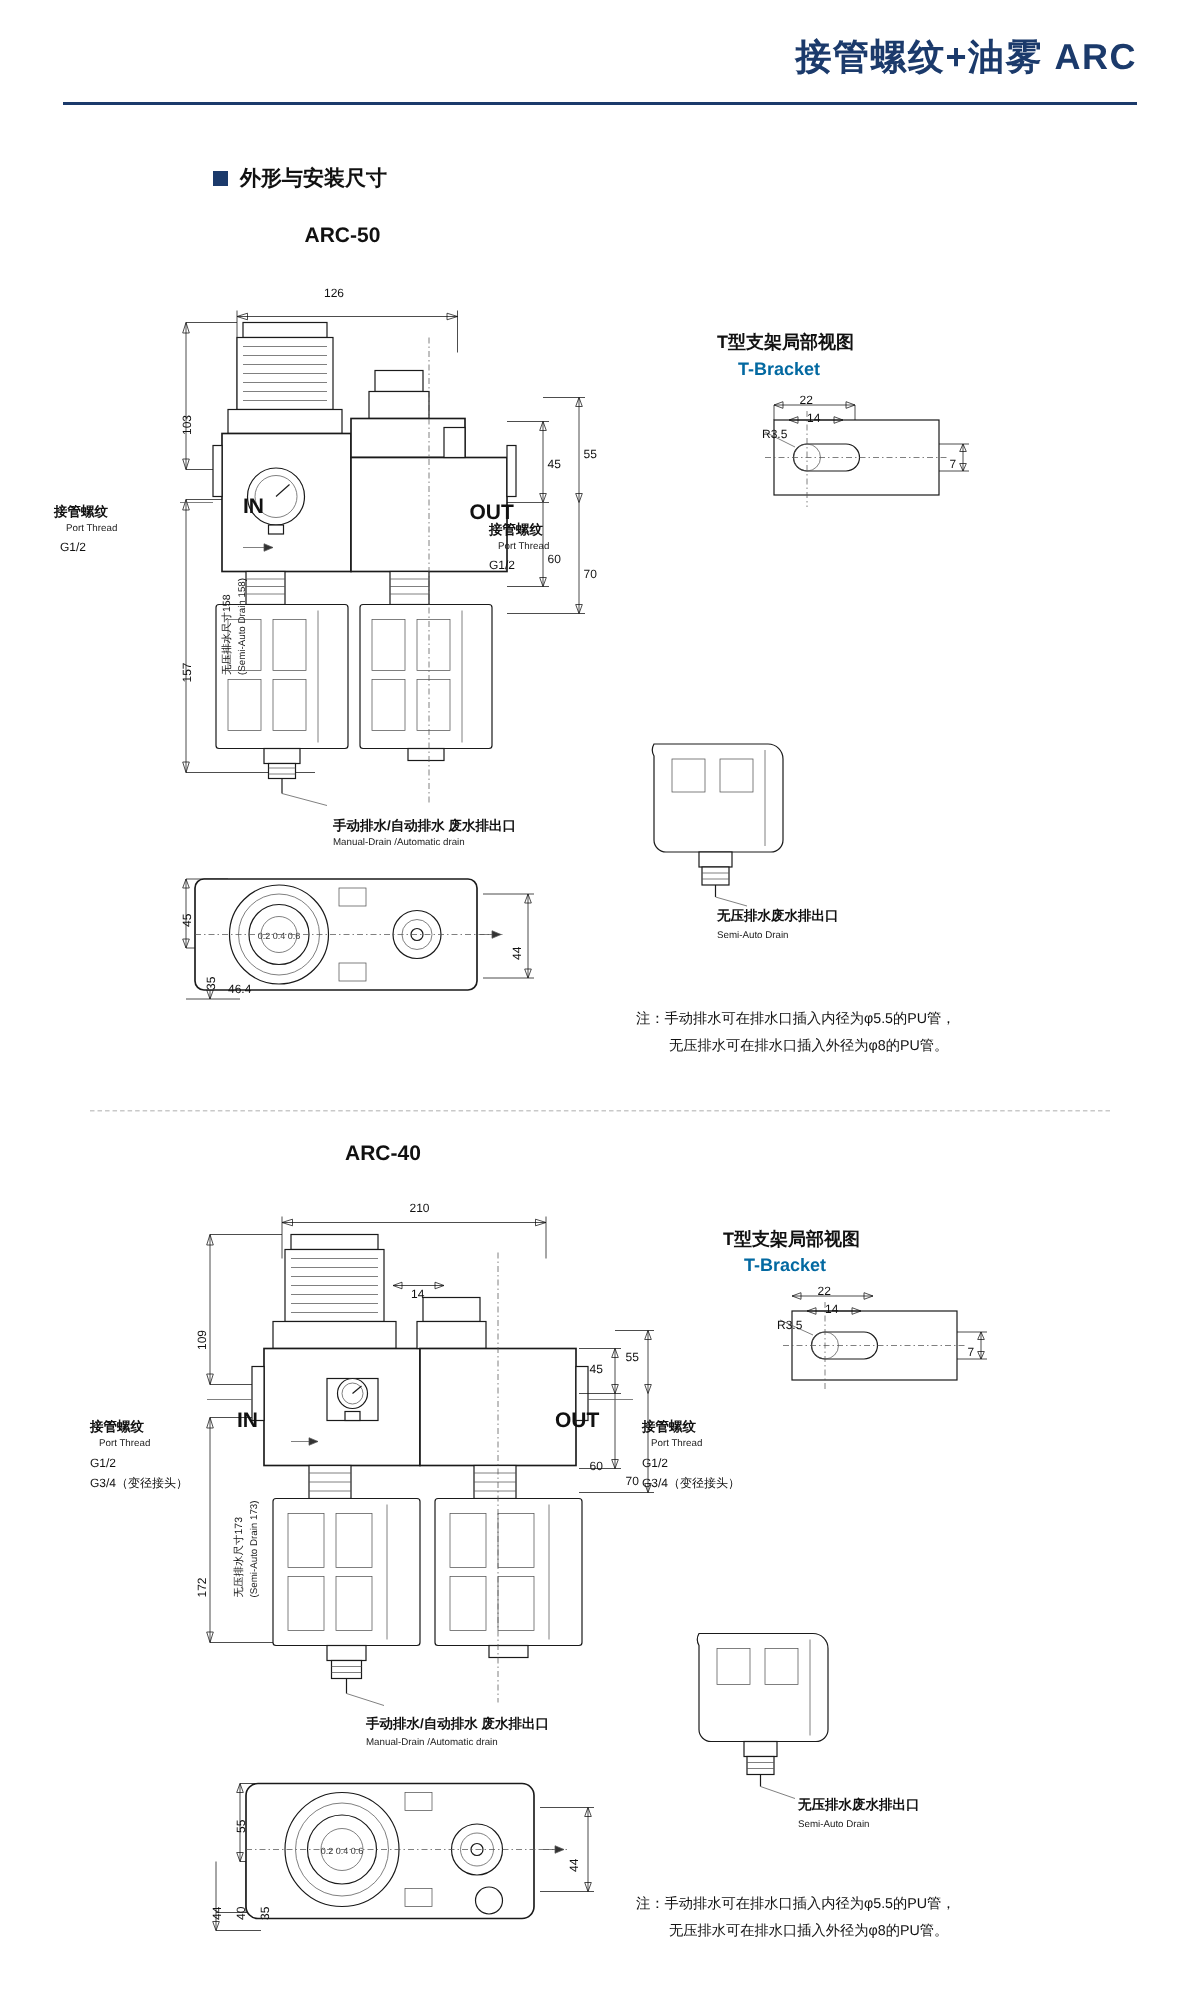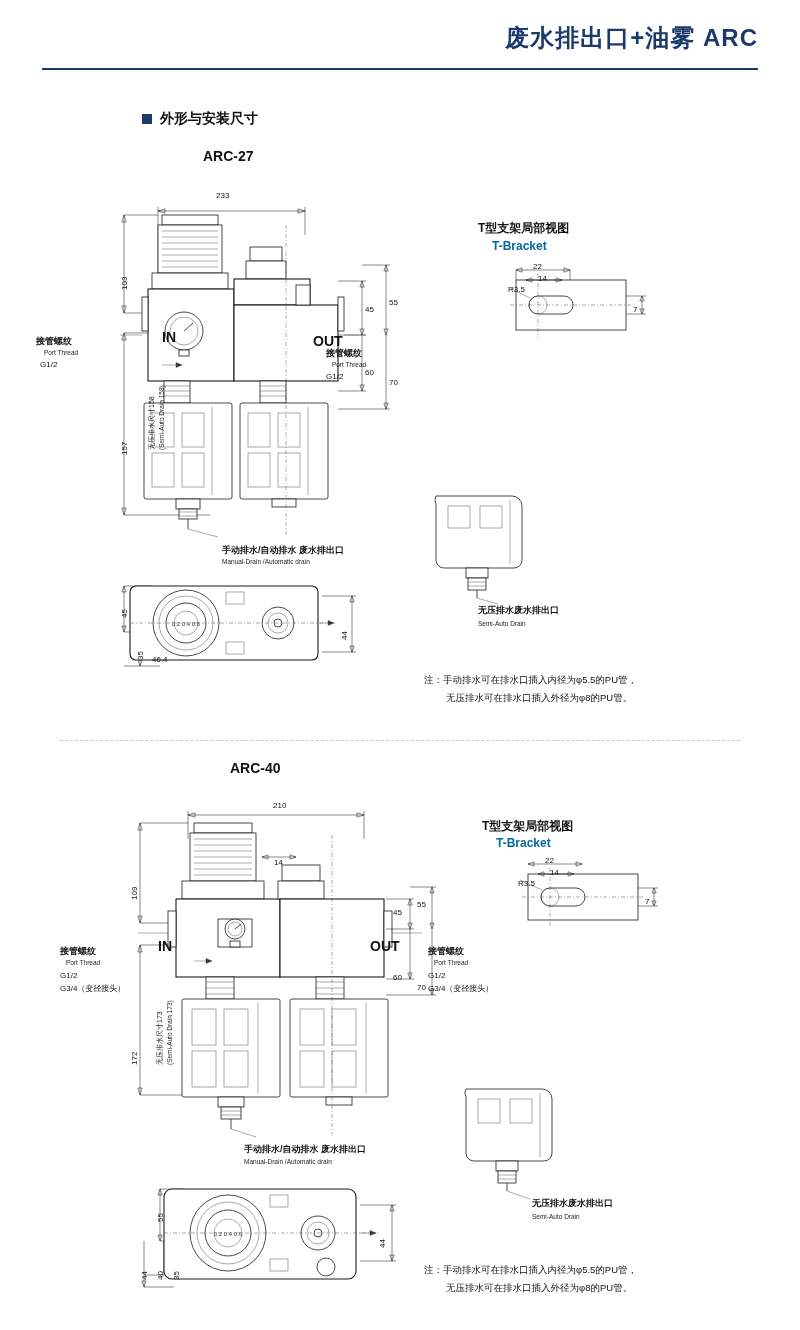--- a/index.html
+++ b/index.html
@@ -135,30 +135,30 @@
   .dash { stroke: #555; stroke-width: 0.5; fill: none; stroke-dasharray: 4 2 1 2; }
   .dim-l { stroke: #111; stroke-width: 0.5; fill: none; }
   .fillw { fill: #ffffff; }
 </style>
 </head>
 <body>
 
 <div class="page">
 
   <div class="header">
-    <div class="header-title">废水排出口+油雾 ARC</div>
+    <div class="header-title">接管螺纹+油雾 ARC</div>
     <div class="header-rule"></div>
   </div>
 
   <div class="sec-head">
     <span class="bullet"></span>
     <span class="txt">外形与安装尺寸</span>
   </div>
 
-  <div class="model-title" id="model-63">ARC-27</div>
+  <div class="model-title" id="model-63">ARC-50</div>
 
   <div class="drawing" style="left:100px; top:185px;">
     <svg width="330" height="520" viewBox="0 0 330 520">
 
       <g>
         <line class="dim-l" x1="58" y1="22" x2="58" y2="105"></line>
         <line class="dim-l" x1="205" y1="22" x2="205" y2="50"></line>
         <line class="dim-l" x1="58" y1="26" x2="205" y2="26"></line>
         <path class="dim-l" d="M58 26 l7 -2.2 v4.4 z" fill="#111"></path>
         <path class="dim-l" d="M205 26 l-7 -2.2 v4.4 z" fill="#111"></path>
@@ -285,21 +285,21 @@
 
   <div class="dt cn" style="left:36px; top:336px;">接管螺纹</div>
   <div class="dt sm" style="left:44px; top:349px;">Port Thread</div>
   <div class="dt" style="left:40px; top:360px;">G1/2</div>
   <div class="dt b" style="left:162px; top:329px;">IN</div>
   <div class="dt b" style="left:313px; top:333px;">OUT</div>
   <div class="dt cn" style="left:326px; top:348px;">接管螺纹</div>
   <div class="dt sm" style="left:332px; top:361px;">Port Thread</div>
   <div class="dt" style="left:326px; top:372px;">G1/2</div>
 
-  <div class="dt dim" style="left:216px; top:191px;">233</div>
+  <div class="dt dim" style="left:216px; top:191px;">126</div>
   <div class="dt dim rot" style="left:120px; top:290px;">103</div>
   <div class="dt dim rot" style="left:120px; top:455px;">157</div>
   <div class="dt dim" style="left:365px; top:305px;">45</div>
   <div class="dt dim" style="left:389px; top:298px;">55</div>
   <div class="dt dim" style="left:365px; top:368px;">60</div>
   <div class="dt dim" style="left:389px; top:378px;">70</div>
 
   <div class="dt rot" style="left:148px; top:450px; font-size:7px;">无压排水尺寸158</div>
   <div class="dt rot sm" style="left:158px; top:450px;">(Semi-Auto Drain 158)</div>
 

